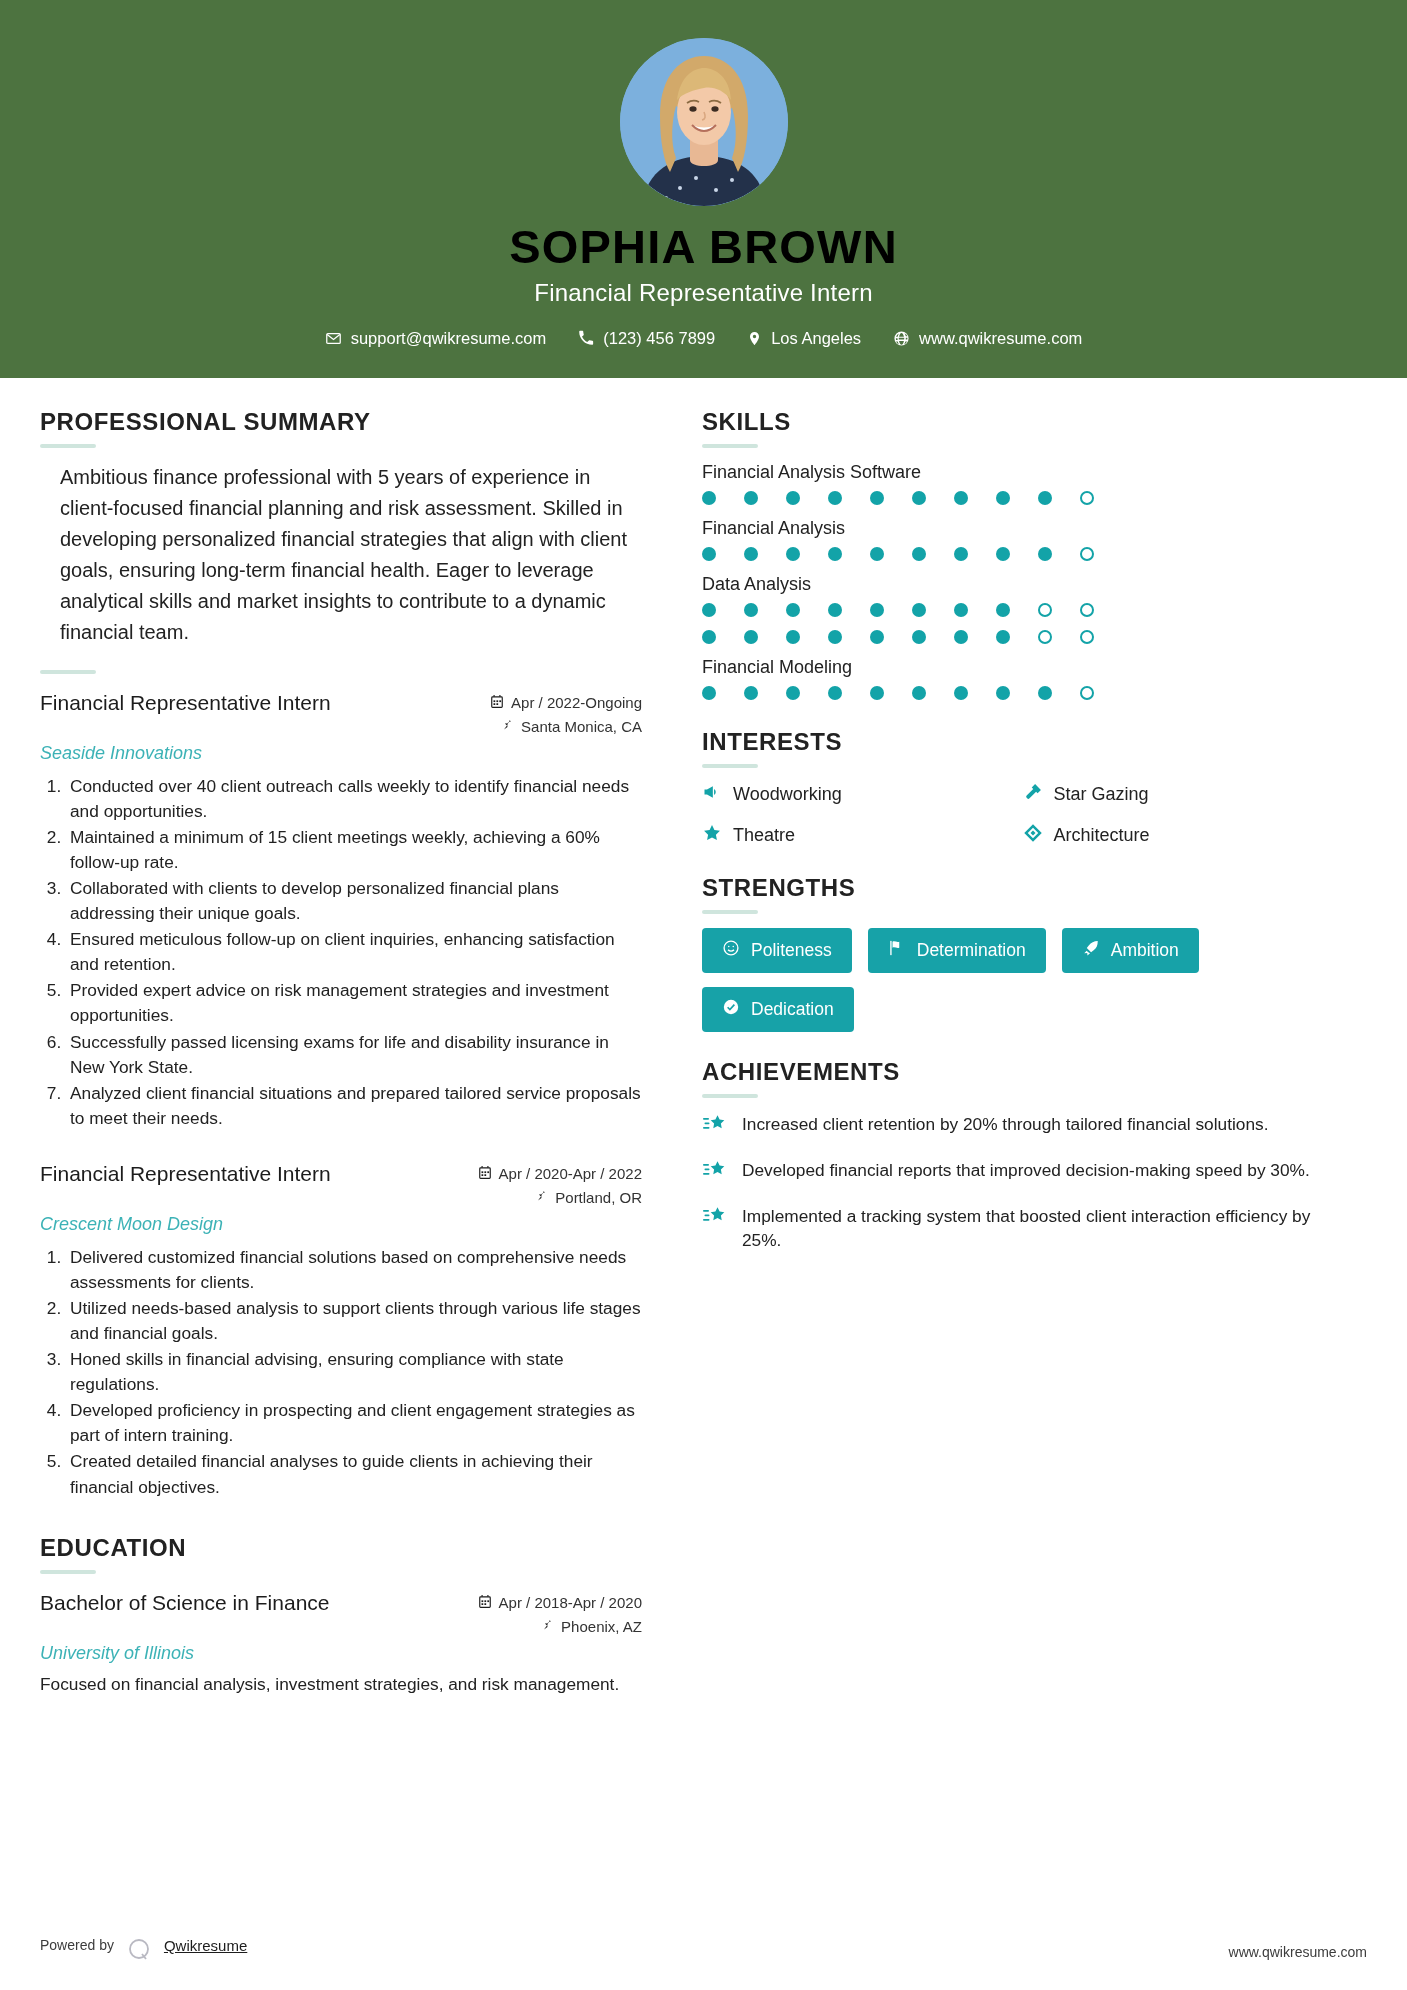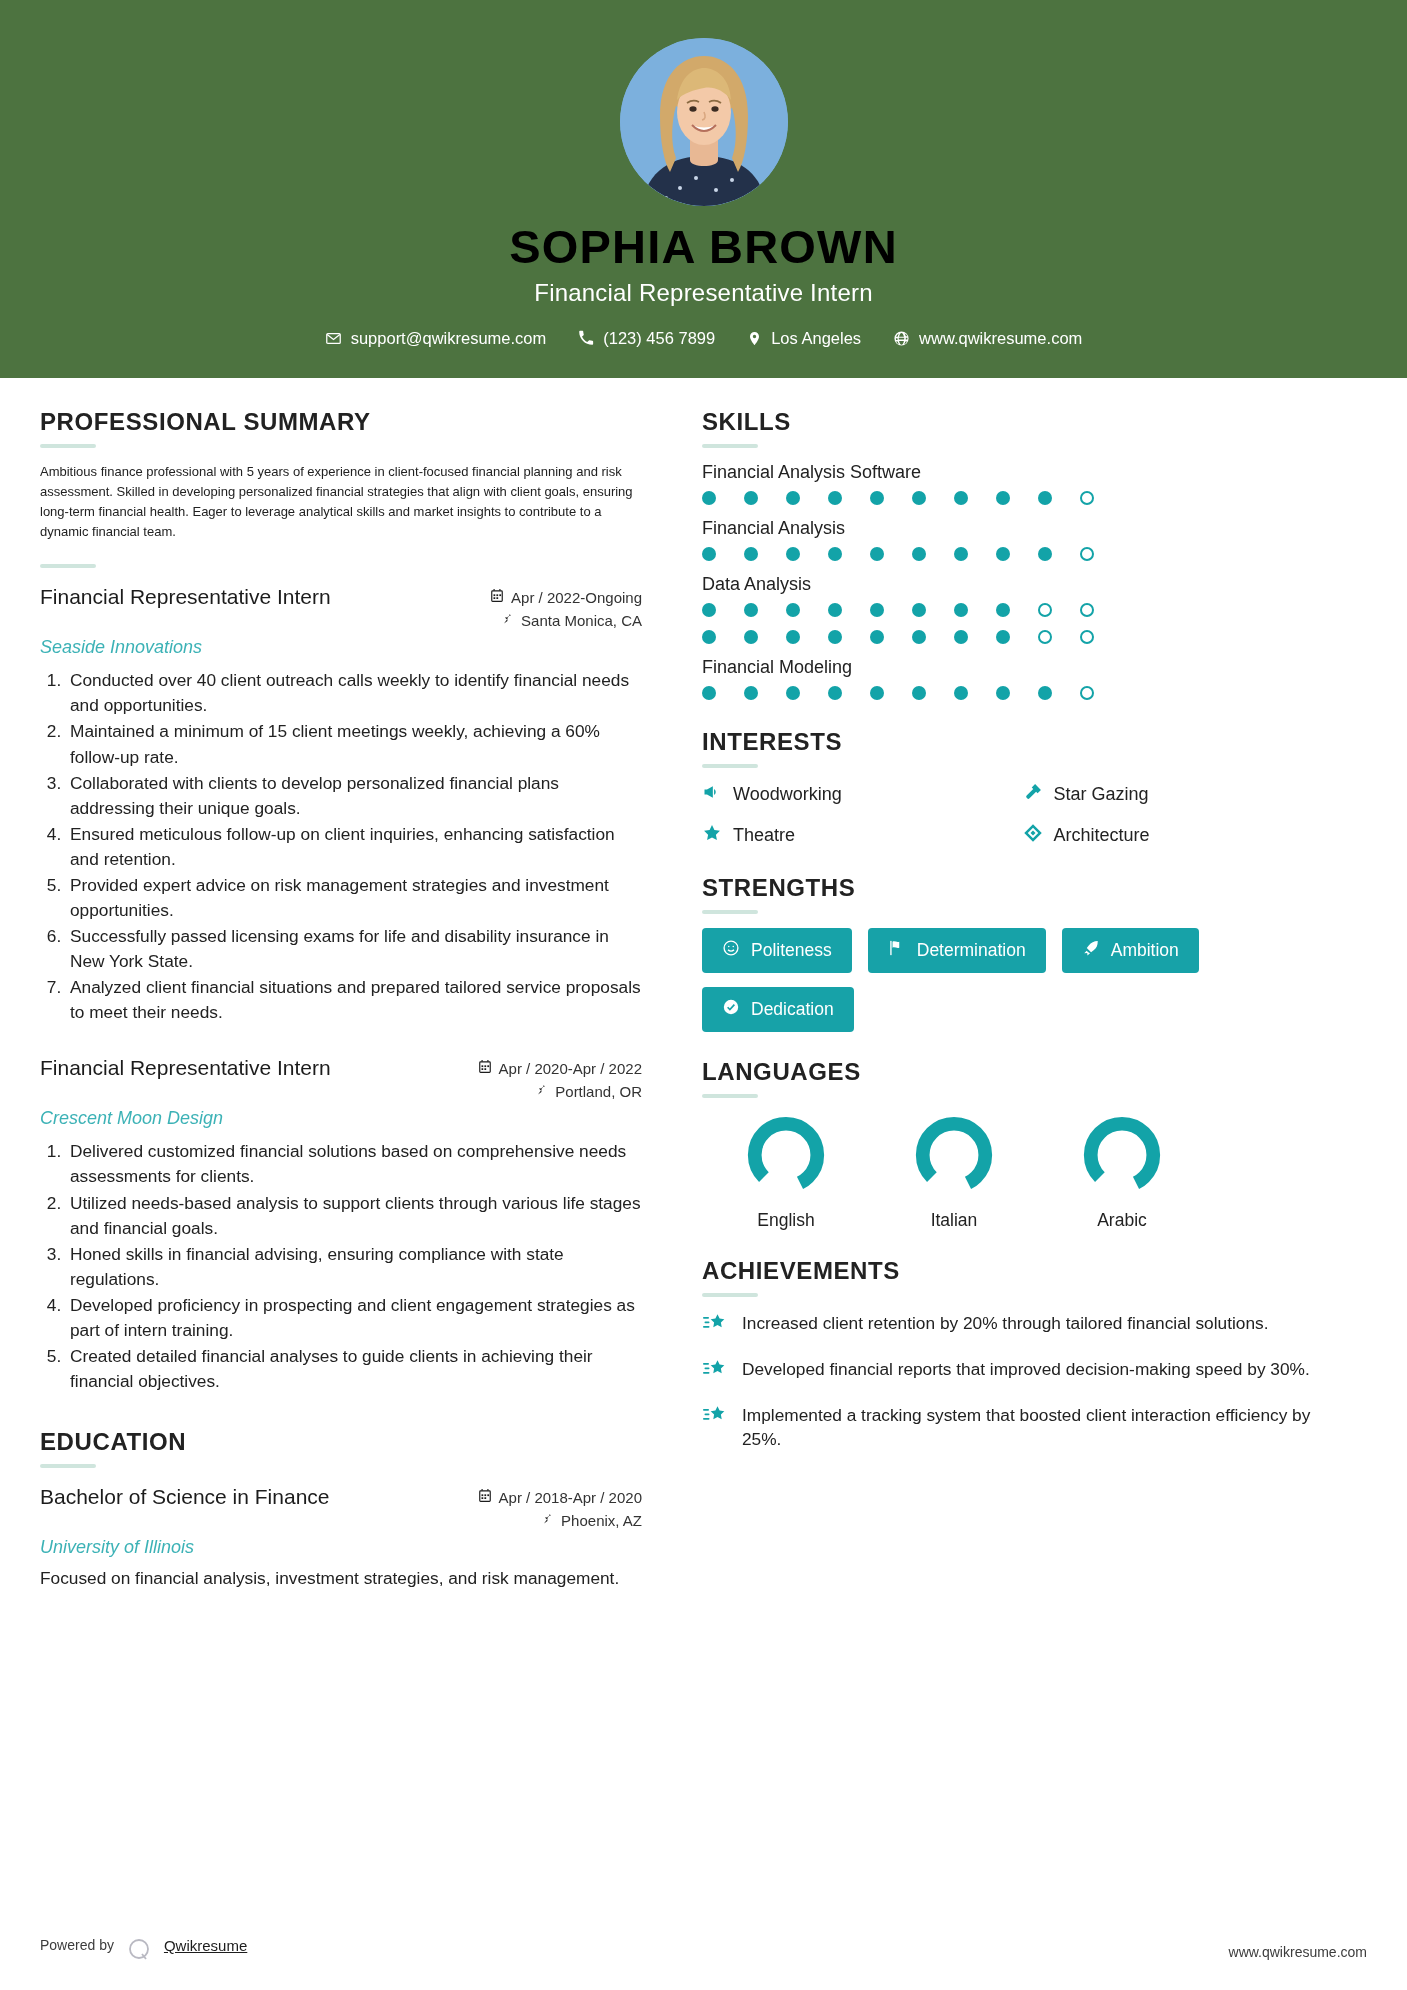--- a/index.html
+++ b/index.html
@@ -84,23 +84,24 @@
   }
   .sec-rule {
     width: 56px; height: 4px;
     background: #cfe5dd;
     margin: 8px 0 14px 0;
     border-radius: 2px;
   }
   .sec { margin-bottom: 22px; }
 
   .summary-text {
-    font-size: 13px;
+    font-size: 20px;
     line-height: 1.55;
     color: #222;
+    margin-left: 20px;
   }
 
   
   .entry { margin-top: 16px; }
   .entry-head {
     display: flex;
     justify-content: space-between;
     align-items: flex-start;
   }
   .entry-role {
@@ -588,44 +589,20 @@
               <svg width="18" height="18" viewBox="0 0 24 24" fill="#ffffff">
                 <circle cx="12" cy="12" r="9.6"></circle>
                 <path d="M7.5 12.3l3 3 6-6.4" stroke="#17a2a8" stroke-width="2.2" fill="none"></path>
               </svg>
             </span>
             <span>Dedication</span>
           </span>
         </div>
       </div>
 
-      <div class="sec" style="margin-top:26px;">
-        <div class="sec-title">LANGUAGES</div>
-        <div class="sec-rule"></div>
-        <div class="langs">
-          <div class="lang">
-            <svg width="86" height="86" viewBox="0 0 44 44">
-              <circle class="ring-arc" cx="22" cy="22" r="16" fill="none" stroke="#13a3a8" stroke-width="7" transform="rotate(-225 22 22)" stroke-dasharray="80.4247719318987 100.53096491487338" stroke-linecap="butt"></circle>
-            </svg>
-            <div class="lang-label">English</div>
-          </div>
-          <div class="lang">
-            <svg width="86" height="86" viewBox="0 0 44 44">
-              <circle class="ring-arc" cx="22" cy="22" r="16" fill="none" stroke="#13a3a8" stroke-width="7" transform="rotate(-225 22 22)" stroke-dasharray="80.4247719318987 100.53096491487338" stroke-linecap="butt"></circle>
-            </svg>
-            <div class="lang-label">Italian</div>
-          </div>
-          <div class="lang">
-            <svg width="86" height="86" viewBox="0 0 44 44">
-              <circle class="ring-arc" cx="22" cy="22" r="16" fill="none" stroke="#13a3a8" stroke-width="7" transform="rotate(-225 22 22)" stroke-dasharray="80.4247719318987 100.53096491487338" stroke-linecap="butt"></circle>
-            </svg>
-            <div class="lang-label">Arabic</div>
-          </div>
-        </div>
-      </div>
 
       <div class="sec" style="margin-top:26px;">
         <div class="sec-title">ACHIEVEMENTS</div>
         <div class="sec-rule"></div>
 
         <div class="ach">
           <span>
             <svg width="26" height="26" viewBox="0 0 26 26" fill="#13a3a8">
               <path d="M15.5 3.2l2.1 4.3 4.7.7-3.4 3.3.8 4.7-4.2-2.2-4.2 2.2.8-4.7-3.4-3.3 4.7-.7z"></path>
               <rect x="1" y="6" width="6" height="1.7" rx=".85"></rect>

